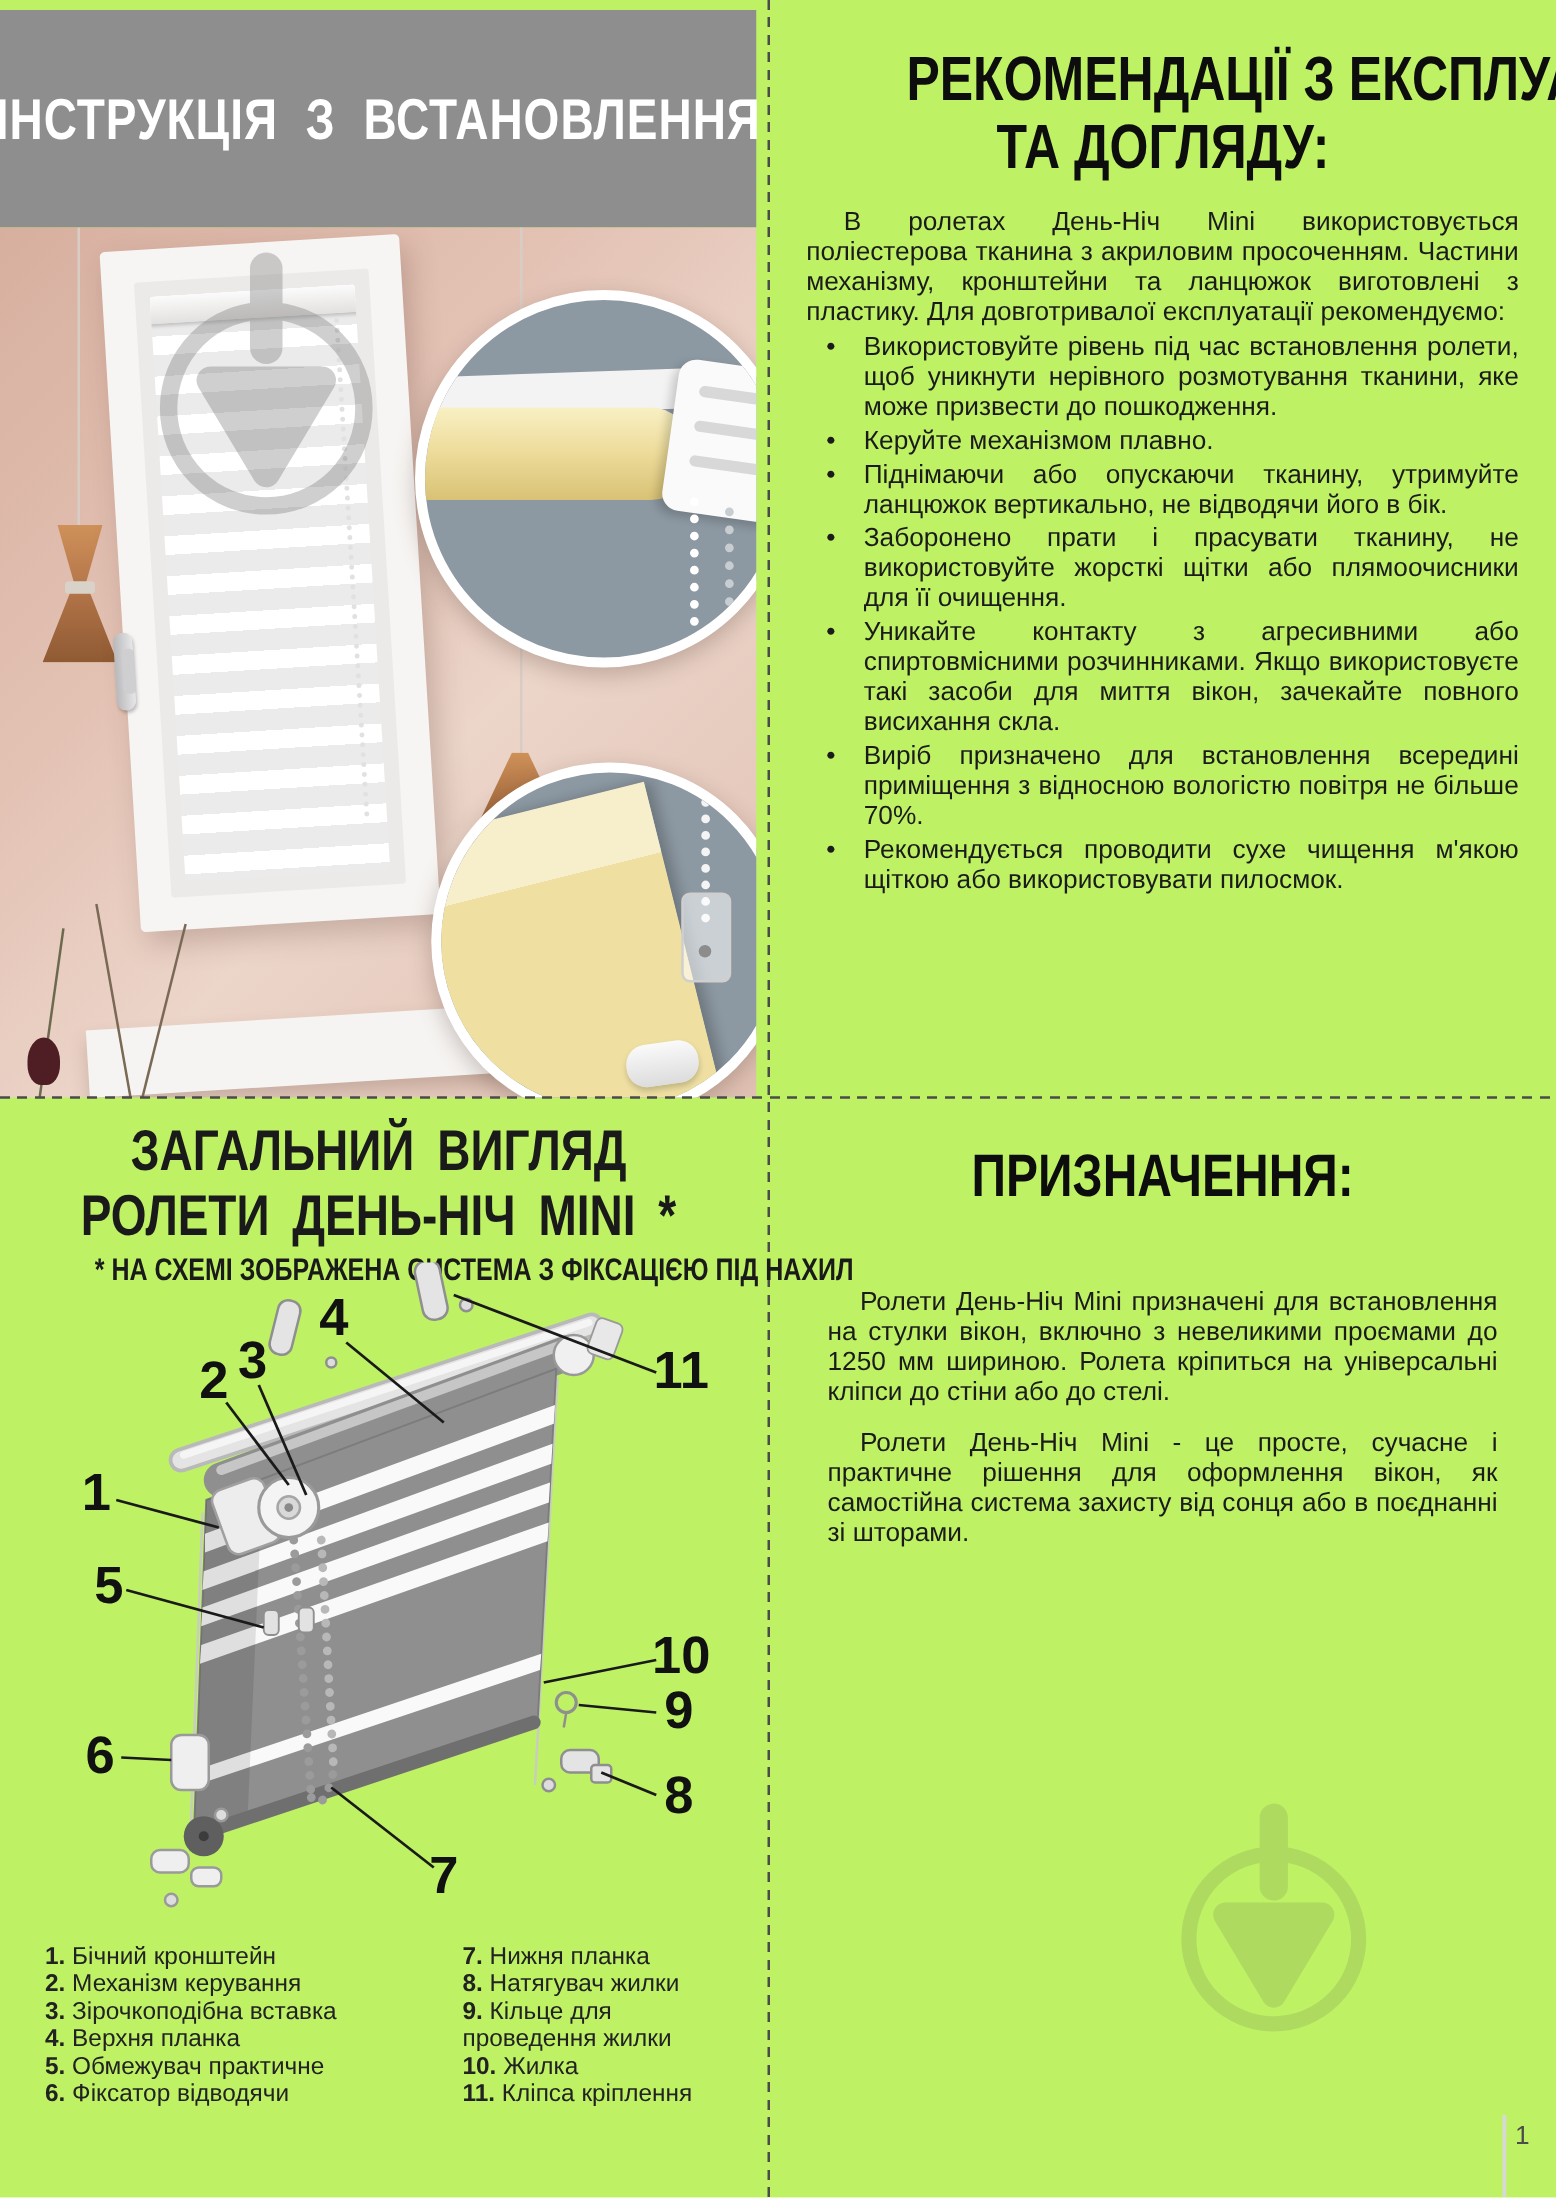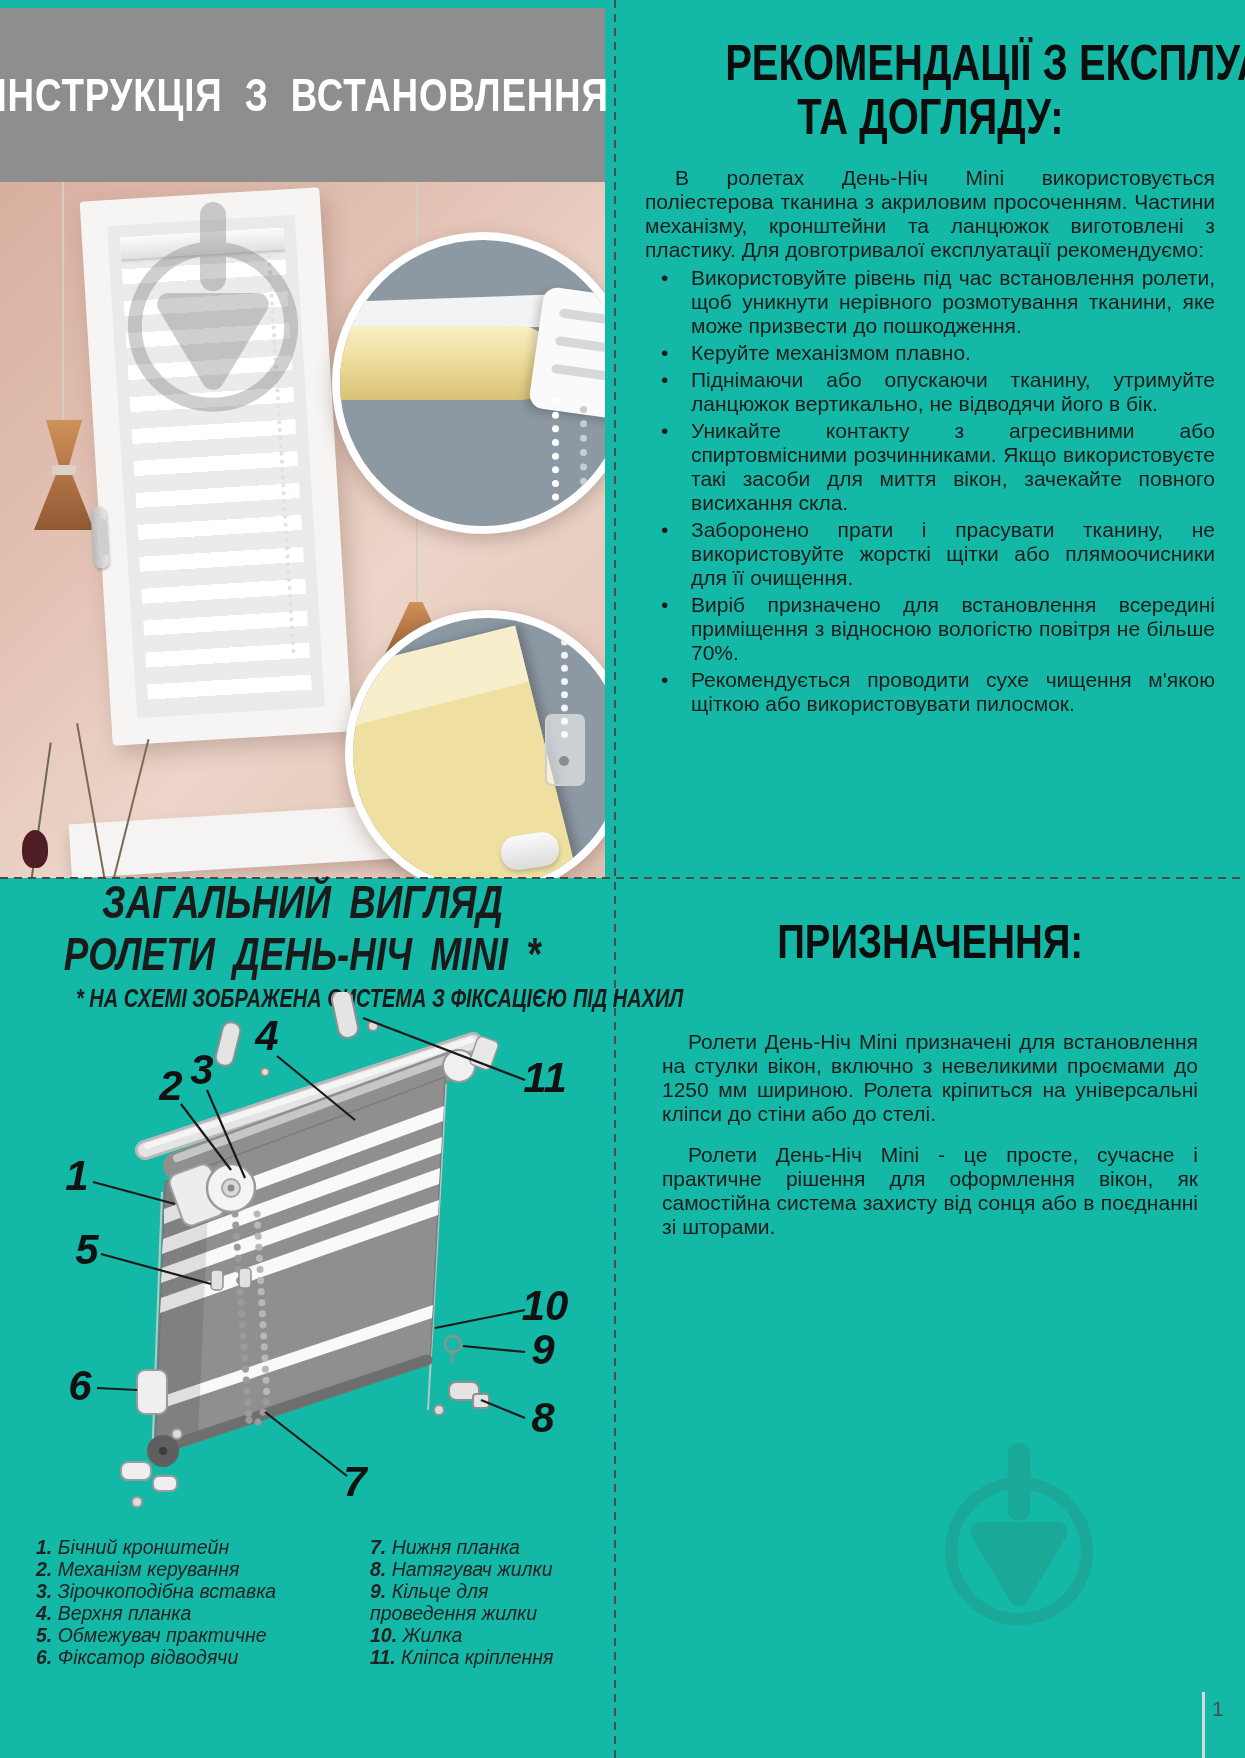--- a/index.html
+++ b/index.html
@@ -1,16 +1,16 @@
 <!DOCTYPE html>
 <html><head>
 <meta charset="utf-8">
 <style>
   html,body{margin:0;padding:0;background:#ffffff;}
-  .page{position:relative;width:1245px;height:1758px;background:#14b8a6;overflow:hidden;
+  .page{position:relative;width:1245px;height:1758px;background:#bef264;overflow:hidden;
         font-family:"Liberation Sans",sans-serif;color:#1a1a1a;}
   
   .vdash{position:absolute;left:614px;top:0;width:2px;height:1758px;
          background:repeating-linear-gradient(to bottom,#4b4b4b 0 8px,transparent 8px 14px);}
   .hdash{position:absolute;left:0;top:877px;width:1245px;height:2px;
          background:repeating-linear-gradient(to right,#4b4b4b 0 8px,transparent 8px 14px);}
   
   .cond{display:inline-block;transform:scaleX(0.8);transform-origin:50% 50%;white-space:nowrap;font-weight:700;}
   
   .tl-band{position:absolute;left:0;top:8px;width:605px;height:174px;background:#8e8e8e;
@@ -66,21 +66,21 @@
   
   .tr-quad{position:absolute;left:645px;top:0;width:570px;height:877px;}
   .sec-title{text-align:center;color:#0d0d0d;}
   .tr-quad .sec-title{margin-top:36px;font-size:50px;line-height:54px;}
   .body-text{font-size:21px;line-height:24px;text-align:justify;color:#1b1b1b;}
   .intro{margin-top:22px;text-indent:30px;}
   ul.bullets{margin:4px 0 12px 0;padding:0 0 0 0;list-style:none;}
   ul.bullets li{position:relative;padding-left:46px;margin-top:3px;}
   ul.bullets li::before{content:"•";position:absolute;left:16px;top:0;font-size:21px;}
   
-  .bl-quad{position:absolute;left:0;top:850px;width:605px;height:736px;font-style:italic;}
+  .bl-quad{position:absolute;left:0;top:868px;width:605px;height:736px;}
   .bl-title{margin-top:26px;font-size:46px;line-height:52px;text-align:center;word-spacing:10px;}
   .bl-sub{margin-top:4px;font-size:25px;line-height:28px;text-align:center;}
   .legend{position:absolute;top:686px;font-size:19.5px;line-height:22px;color:#222;}
   .legend .num{font-weight:700;}
   .legend-left{left:36px;width:290px;}
   .legend-right{left:370px;width:225px;}
   svg text.callout{font-family:"Liberation Sans",sans-serif;font-weight:700;font-size:42px;fill:#111;}
   
   .br-quad{position:absolute;left:645px;top:878px;width:570px;height:880px;}
   .br-quad .sec-title{margin-top:38px;font-size:48px;line-height:52px;}
@@ -161,22 +161,22 @@
   <div class="tr-quad">
     <div class="sec-title">
       <span class="cond">РЕКОМЕНДАЦІЇ З ЕКСПЛУАТАЦІЇ</span><br>
       <span class="cond">ТА ДОГЛЯДУ:</span>
     </div>
     <div class="body-text intro">В ролетах День-Ніч Mini використовується поліестерова тканина з акриловим просоченням. Частини механізму, кронштейни та ланцюжок виготовлені з пластику. Для довготривалої експлуатації рекомендуємо:</div>
     <ul class="bullets body-text">
       <li>Використовуйте рівень під час встановлення ролети, щоб уникнути нерівного розмотування тканини, яке може призвести до пошкодження.</li>
       <li>Керуйте механізмом плавно.</li>
       <li>Піднімаючи або опускаючи тканину, утримуйте ланцюжок вертикально, не відводячи його в бік.</li>
+      <li>Заборонено прати і прасувати тканину, не використовуйте жорсткі щітки або плямоочисники для її очищення.</li>
       <li>Уникайте контакту з агресивними або спиртовмісними розчинниками. Якщо використовуєте такі засоби для миття вікон, зачекайте повного висихання скла.</li>
-      <li>Заборонено прати і прасувати тканину, не використовуйте жорсткі щітки або плямоочисники для її очищення.</li>
       <li>Виріб призначено для встановлення всередині приміщення з відносною вологістю повітря не більше 70%.</li>
       <li>Рекомендується проводити сухе чищення м'якою щіткою або використовувати пилосмок.</li>
     </ul>
   </div>
 
   <div class="bl-quad">
     <div class="bl-title">
       <span class="cond">ЗАГАЛЬНИЙ ВИГЛЯД</span><br>
       <span class="cond">РОЛЕТИ ДЕНЬ-НІЧ MINI *</span>
     </div>

